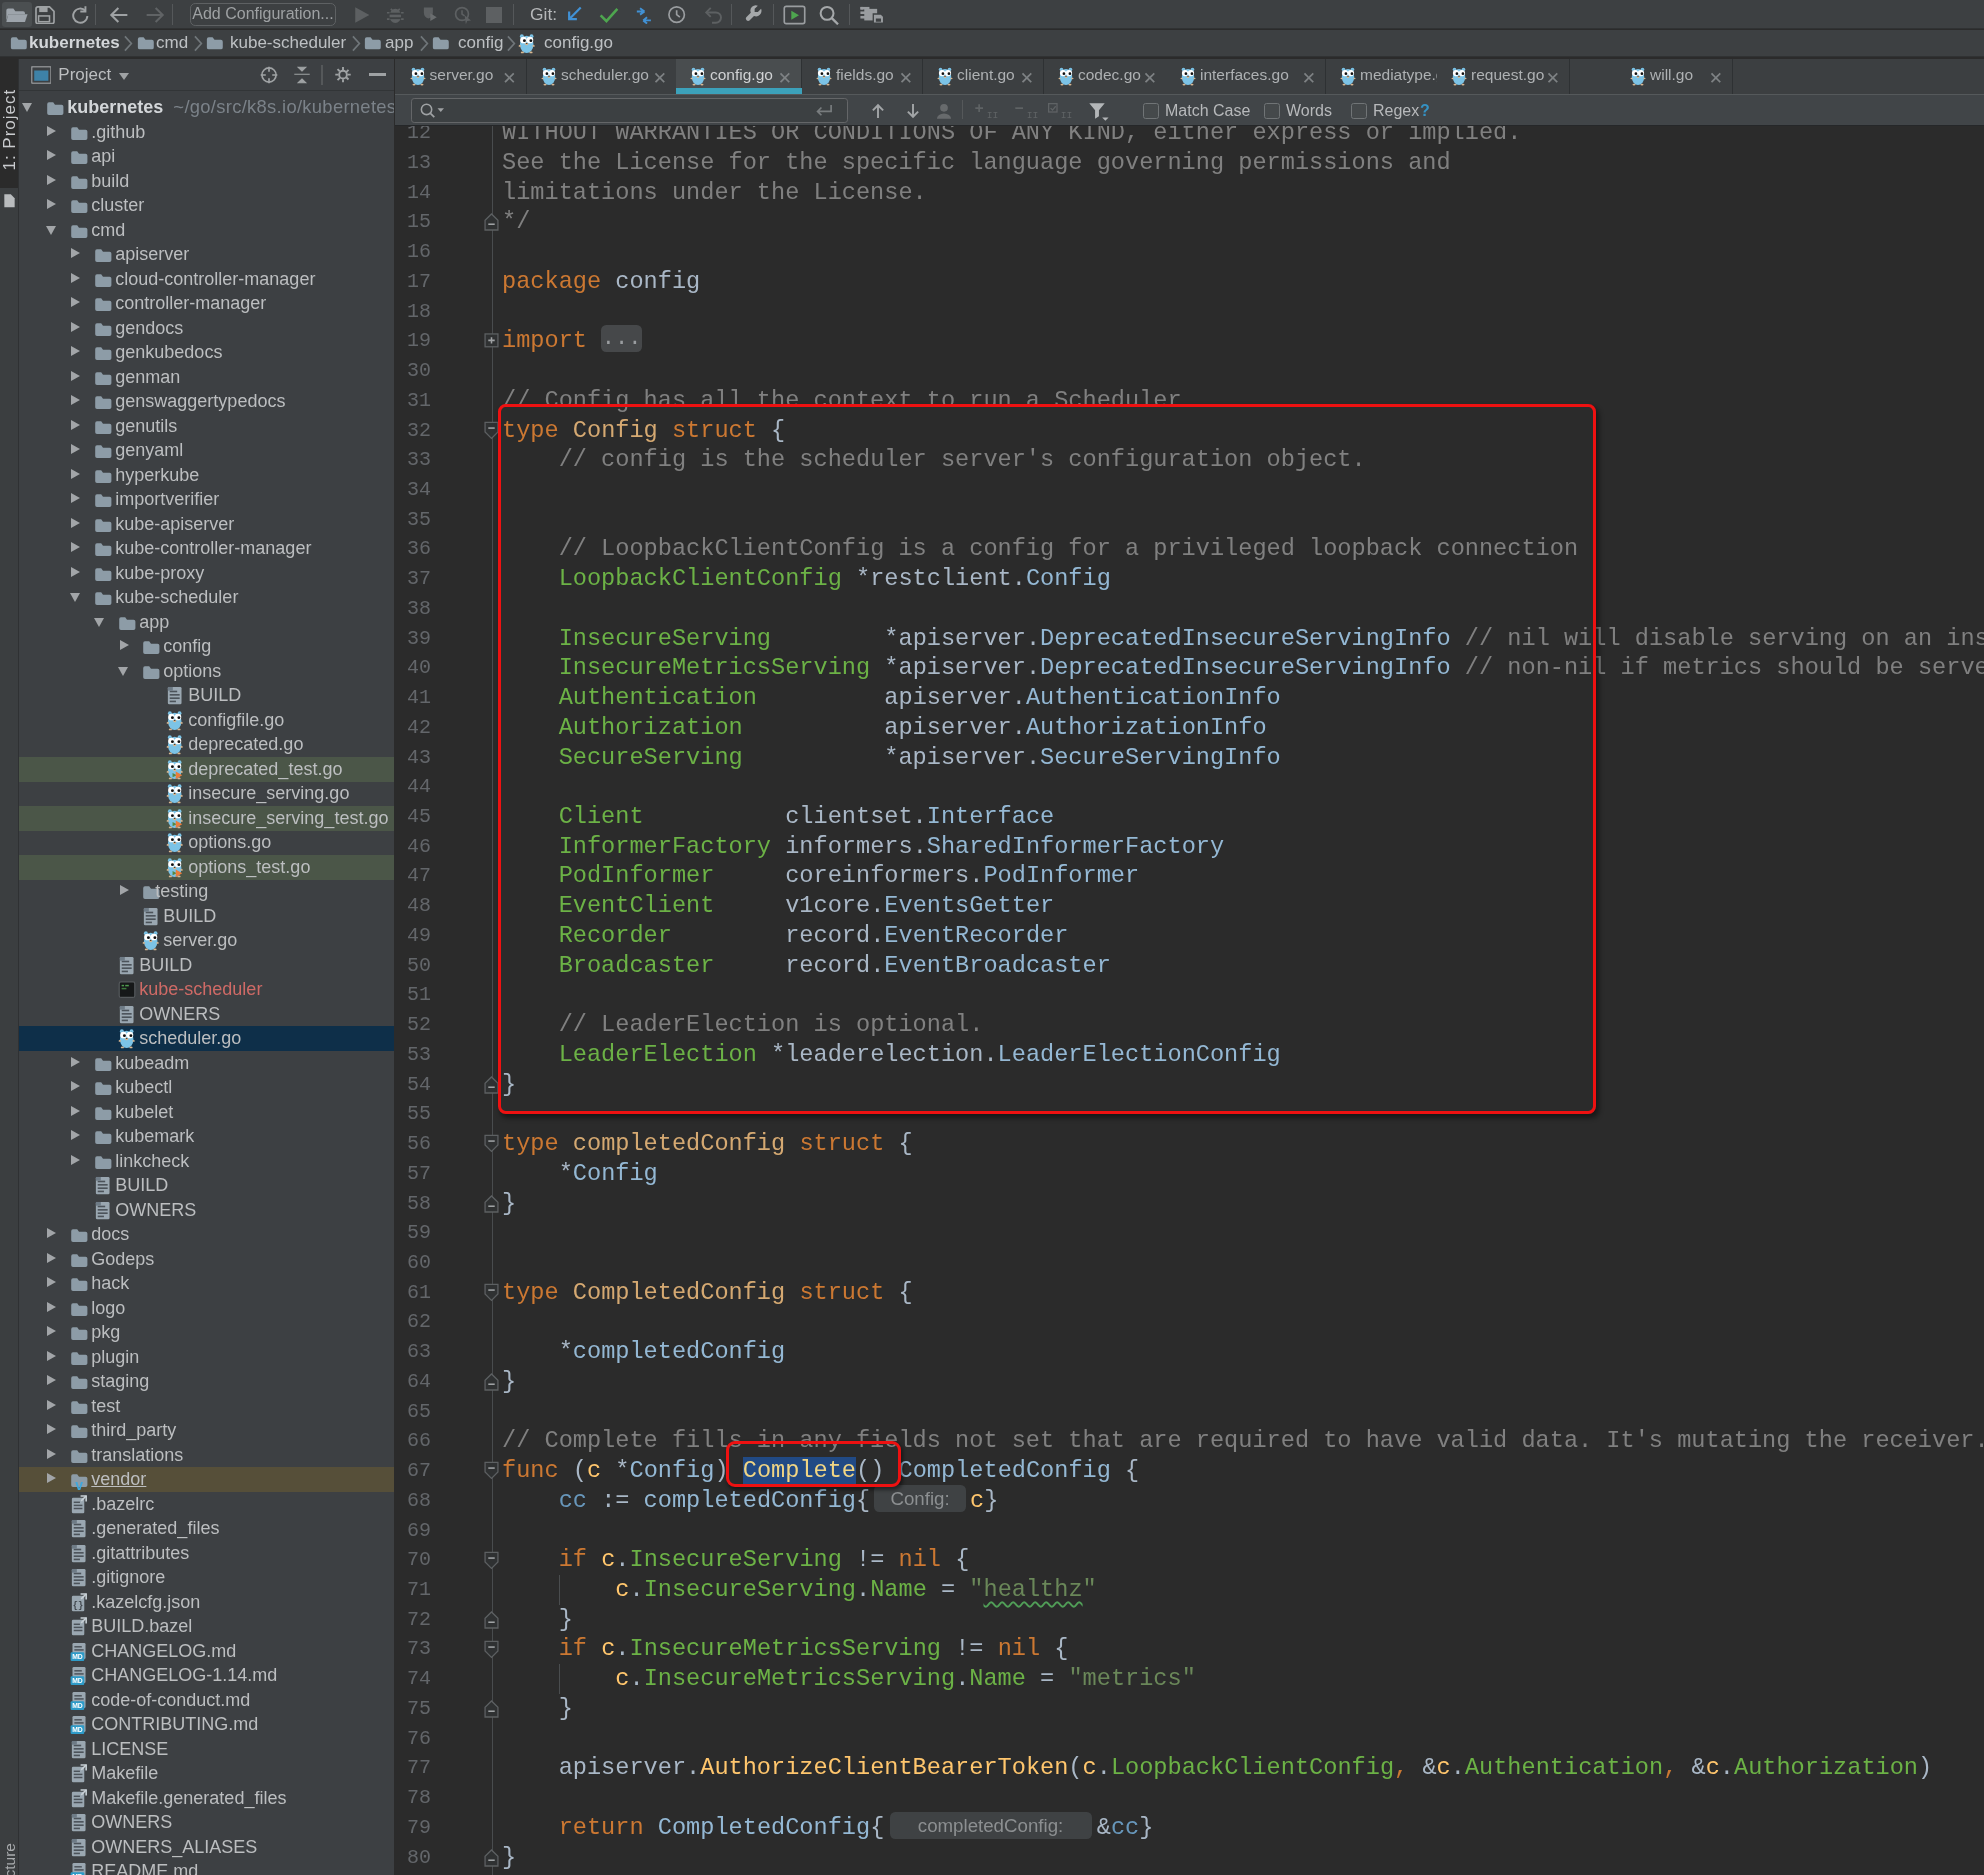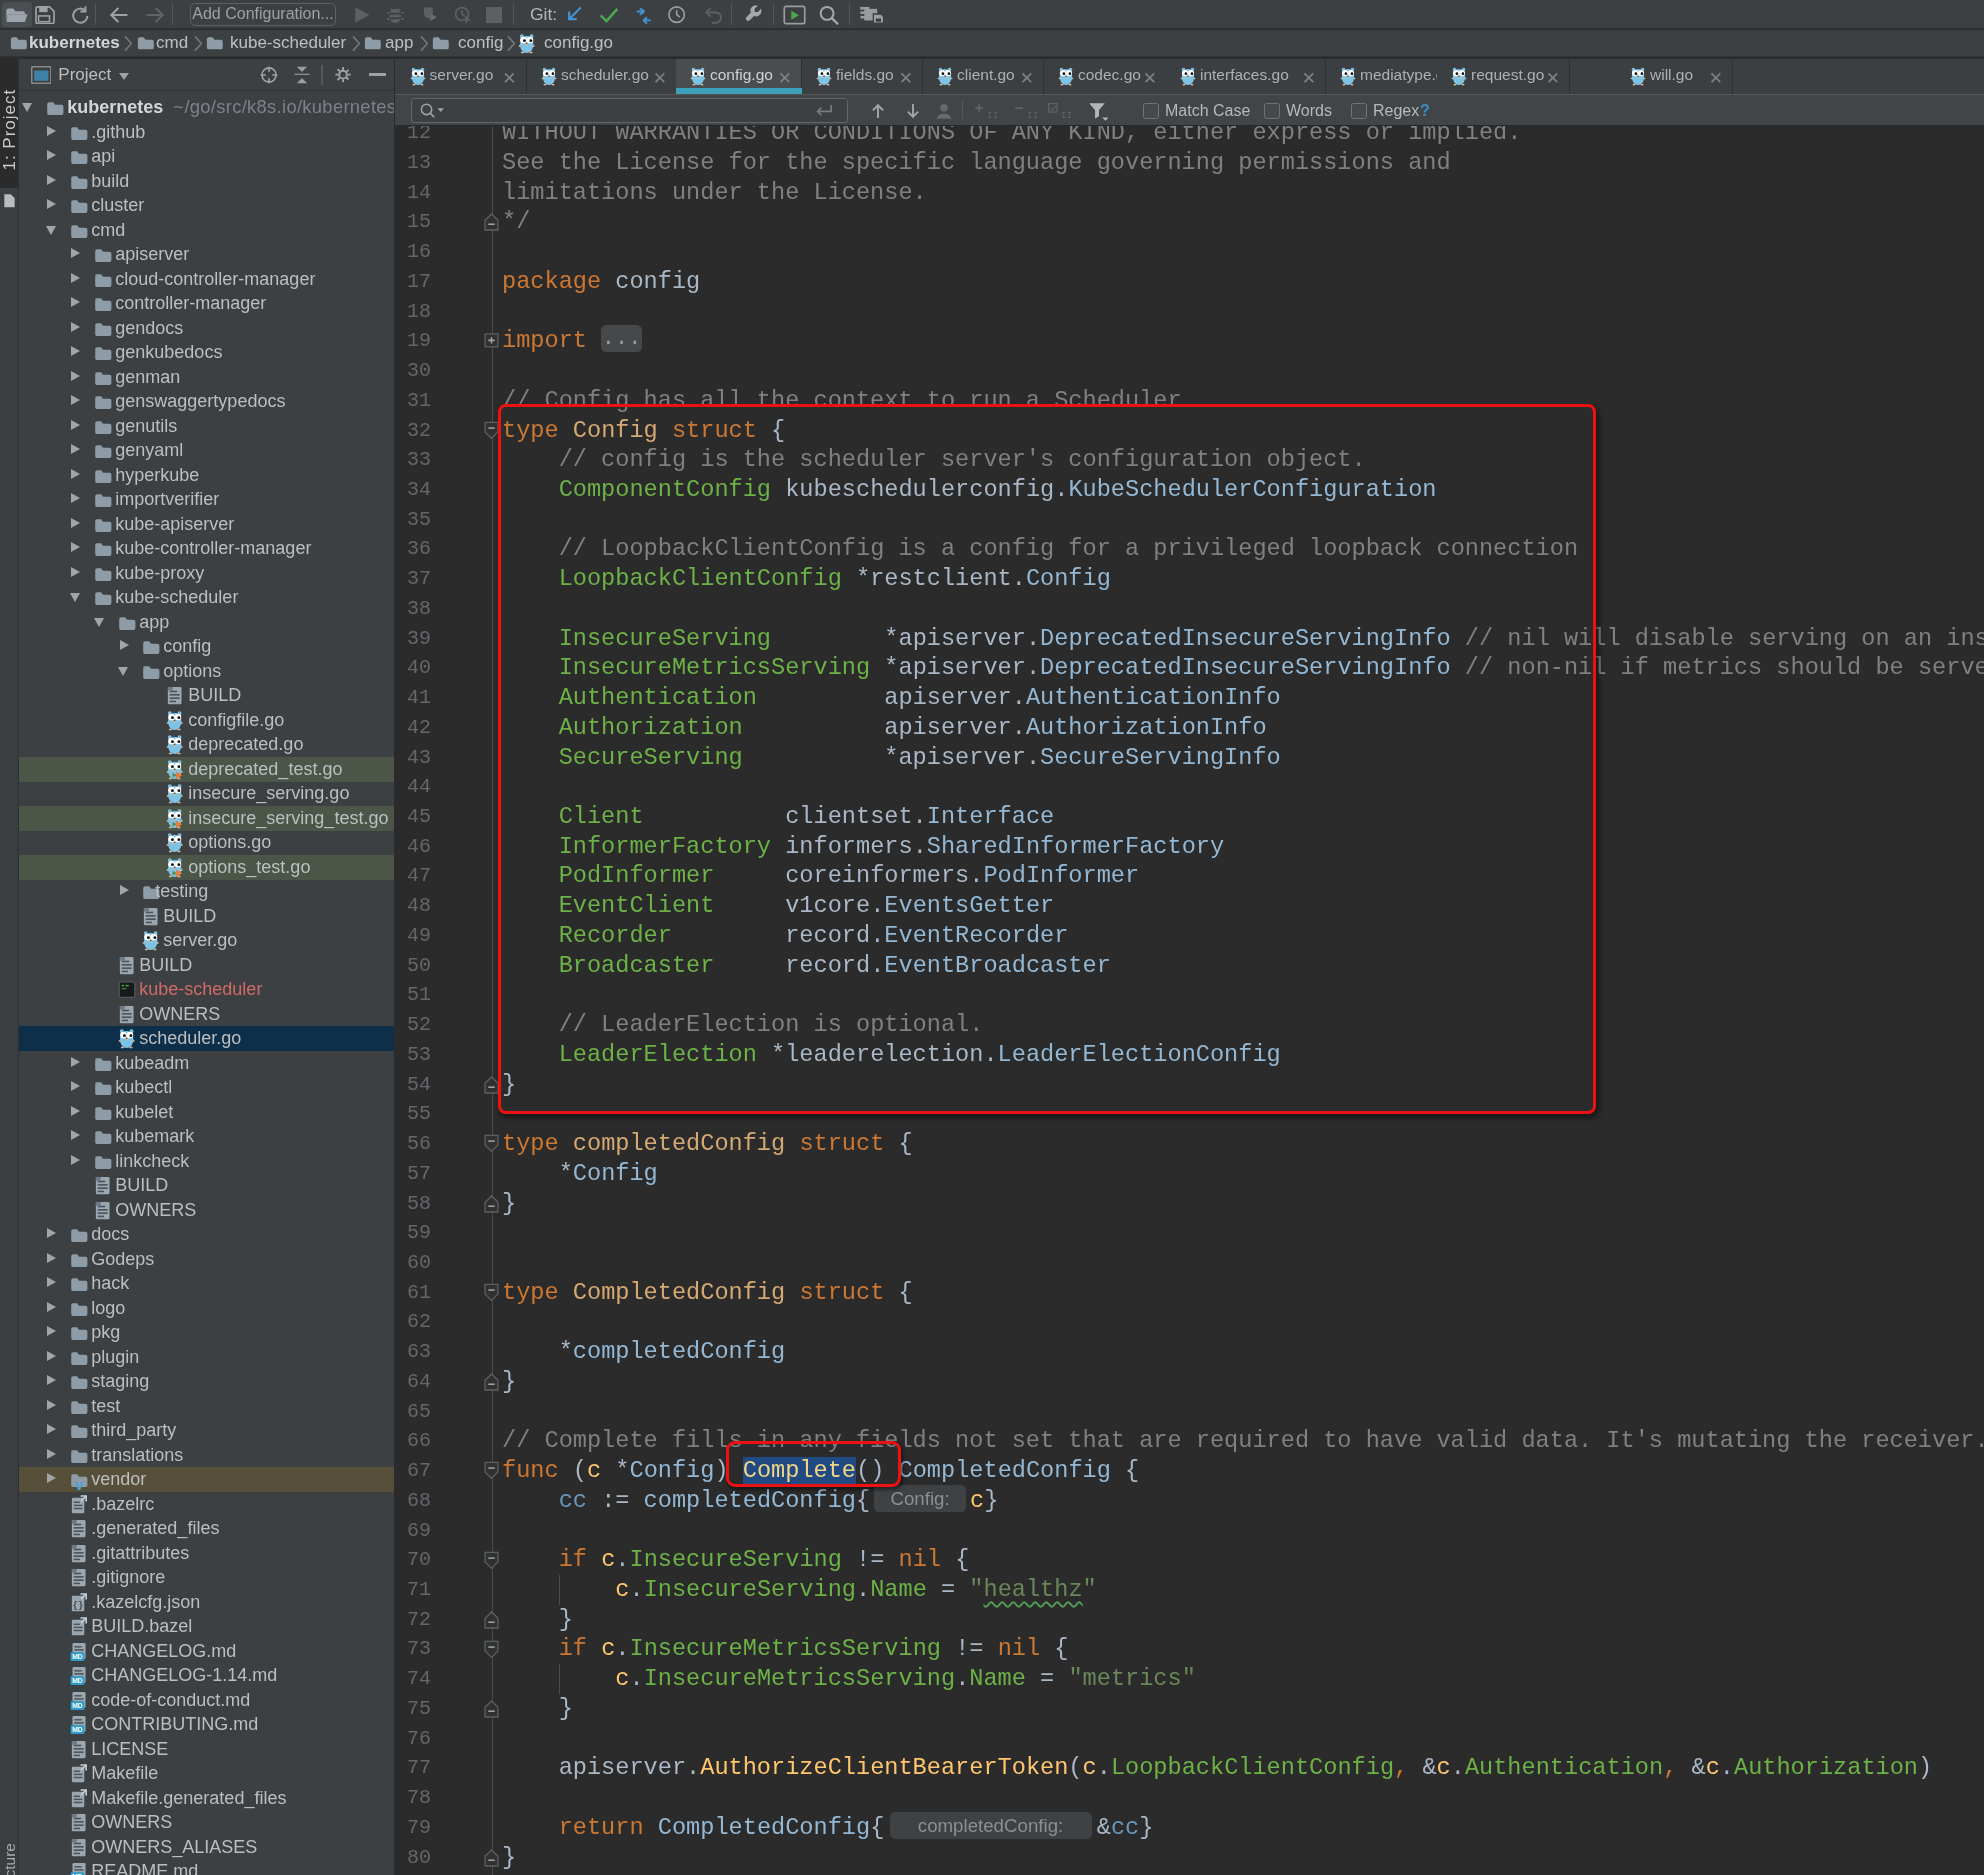--- a/index.html
+++ b/index.html
@@ -636,21 +636,21 @@
         <use href="#folder"></use>
       </svg>
 <div class="treetxt" style="left:72px;">translations</div>
 </div>
 <div class="treerow" style="top:1408px;background:#564f39;">
 <div class="arrow-r" style="left:28px"></div>
 <svg class="abs" style="left:51px;top:4.5px" width="18" height="15.5" viewBox="0 0 30 24">
         <use href="#folder"></use>
       </svg>
 <text></text>
-<div class="treetxt" style="left:72px;">vendor</div>
+<div class="treetxt" style="left:72px;text-decoration:underline;">vendor</div>
 <div class="abs" style="left:56px;top:10.3px;font-size:14px;font-weight:bold;color:#3fa7dc">v</div>
 </div>
 <div class="treerow" style="top:1433px;">
 <svg class="abs" style="left:51px;top:2.6px" width="17.4" height="19.3" viewBox="0 0 28 30">
         <use href="#gen"></use>
       </svg>
 <div class="treetxt" style="left:72px;">.bazelrc</div>
 </div>
 <div class="treerow" style="top:1457px;">
 <svg class="abs" style="left:51px;top:2.6px" width="17.4" height="19.3" viewBox="0 0 28 30">
@@ -879,21 +879,20 @@
 <div class="num" style="top:200px">19</div>
 <div class="codeline" style="top:200px"><span class="k">import</span><span class="w"> </span><span class="hint" style="width:41px;background:#46484a;color:#9a9da0;font-family:'Liberation Mono',monospace;font-size:22px">...</span></div>
 <div class="num" style="top:230px">30</div>
 <div class="num" style="top:260px">31</div>
 <div class="codeline" style="top:260px"><span class="c">// Config has all the context to run a Scheduler</span></div>
 <div class="num" style="top:290px">32</div>
 <div class="codeline" style="top:290px"><span class="k">type</span> <span class="tn">Config</span> <span class="k">struct</span><span class="w"> {</span></div>
 <div class="num" style="top:319px">33</div>
 <div class="codeline" style="top:319px">    <span class="c">// config is the scheduler server's configuration object.</span></div>
 <div class="num" style="top:349px">34</div>
-<div class="codeline" style="top:349px">    <span class="f">ComponentConfig</span><span class="w"> kubeschedulerconfig.</span><span class="ty">KubeSchedulerConfiguration</span></div>
 <div class="num" style="top:379px">35</div>
 <div class="num" style="top:408px">36</div>
 <div class="codeline" style="top:408px">    <span class="c">// LoopbackClientConfig is a config for a privileged loopback connection</span></div>
 <div class="num" style="top:438px">37</div>
 <div class="codeline" style="top:438px">    <span class="f">LoopbackClientConfig</span><span class="w"> *restclient.</span><span class="ty">Config</span></div>
 <div class="num" style="top:468px">38</div>
 <div class="num" style="top:498px">39</div>
 <div class="codeline" style="top:498px">    <span class="f">InsecureServing</span>        <span class="w">*apiserver.</span><span class="ty">DeprecatedInsecureServingInfo</span> <span class="c">// nil will disable serving on an insecure port</span></div>
 <div class="num" style="top:527px">40</div>
 <div class="codeline" style="top:527px">    <span class="f">InsecureMetricsServing</span> <span class="w">*apiserver.</span><span class="ty">DeprecatedInsecureServingInfo</span> <span class="c">// non-nil if metrics should be served independently</span></div>

